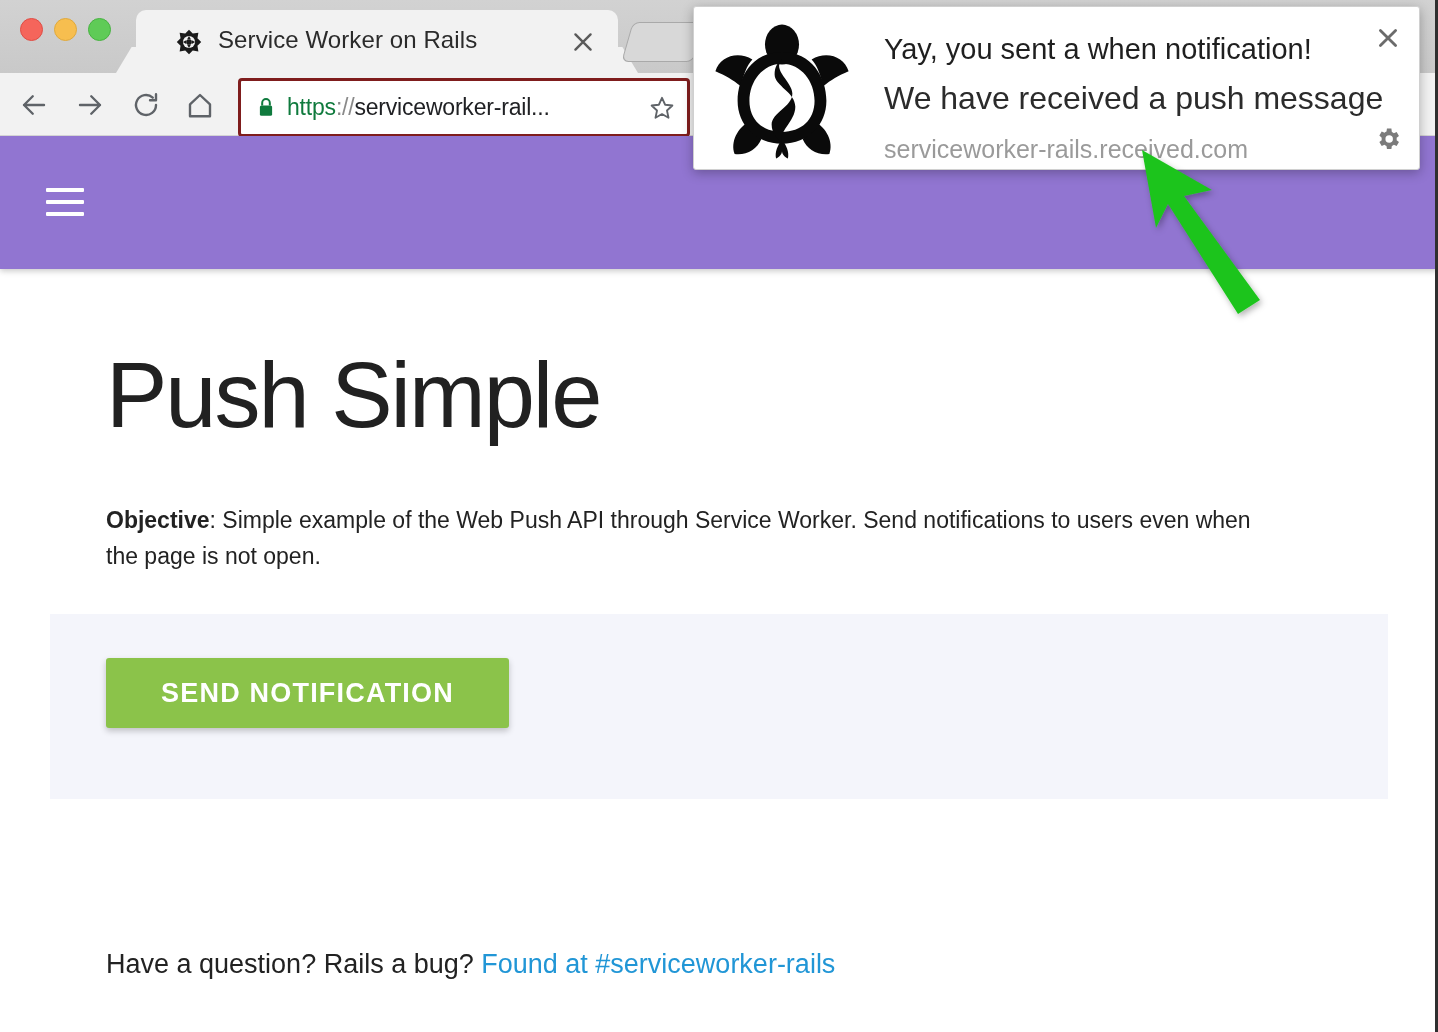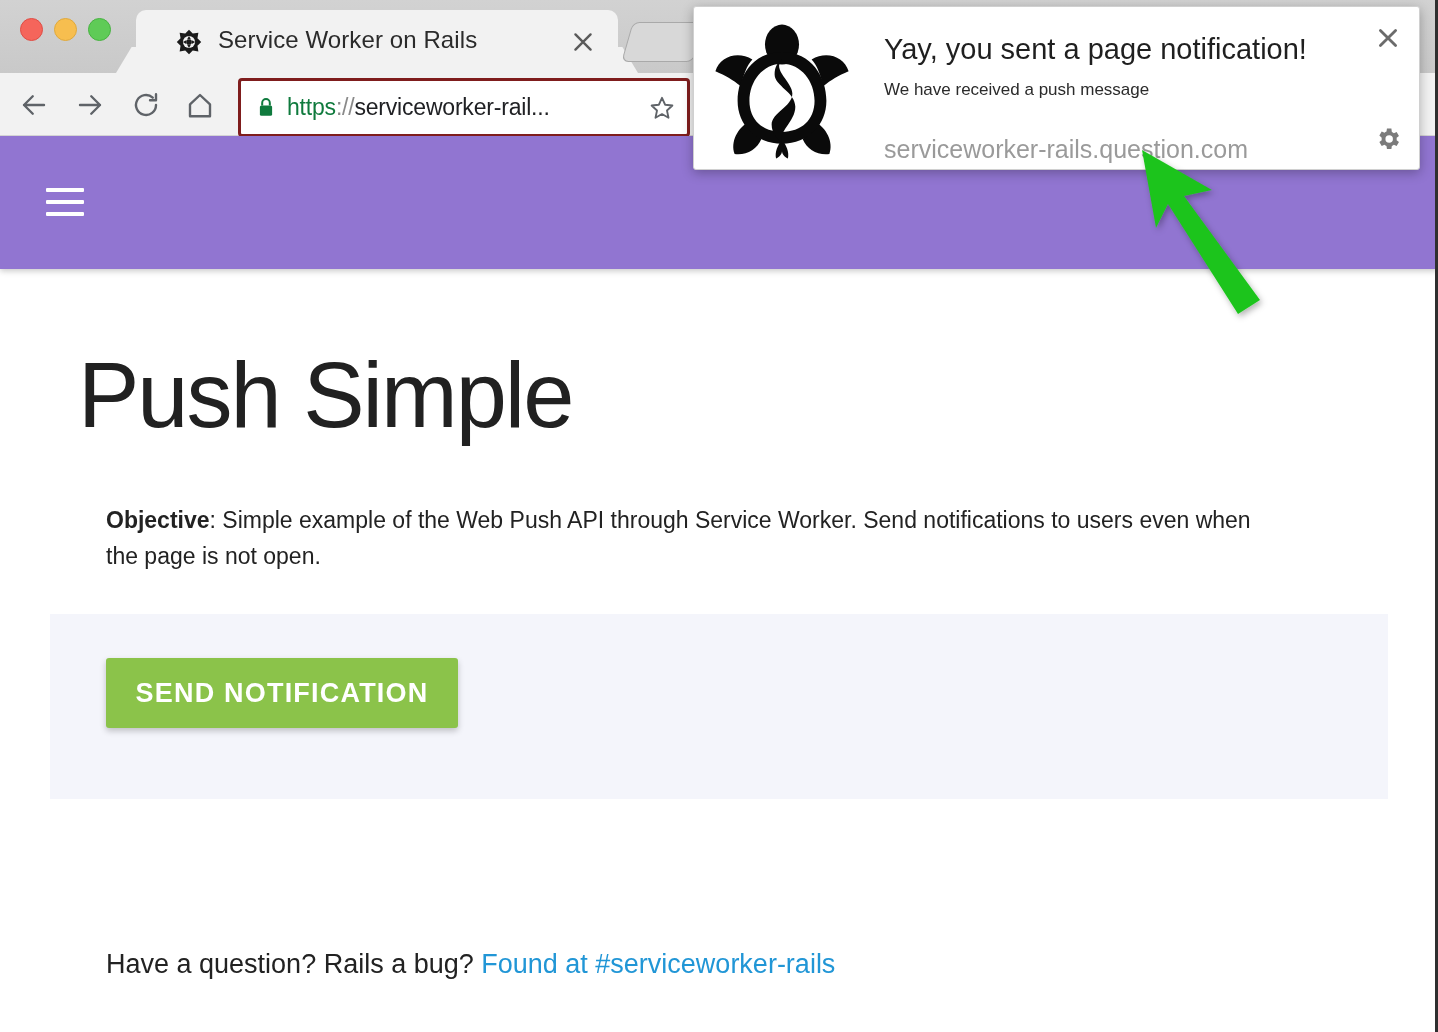--- a/index.html
+++ b/index.html
@@ -172,21 +172,21 @@
     font-weight: 400;
     letter-spacing: -0.3px;
   }
 
   .content {
     position: relative;
     padding: 0 50px;
   }
   .page-heading {
     margin-top: 80px;
-    margin-left: 28px;
+    margin-left: 56px;
     font-size: 92px;
     font-weight: 400;
     color: #212121;
     letter-spacing: -2px;
     line-height: 1;
   }
   .objective {
     margin-top: 62px;
     margin-left: 56px;
     max-width: 1165px;
@@ -200,21 +200,21 @@
     margin-top: 40px;
     margin-left: 0;
     width: 1338px;
     height: 185px;
     background: #f4f5fb;
     position: relative;
   }
   .send-btn {
     position: absolute;
     left: 56px; top: 44px;
-    width: 352px; height: 70px;
+    width: 403px; height: 70px;
     background: #8bc34a;
     color: #ffffff;
     border: none;
     border-radius: 3px;
     font-size: 27px;
     font-weight: 700;
     letter-spacing: 1.2px;
     font-family: "Liberation Sans", sans-serif;
     box-shadow: 0 3px 6px rgba(0,0,0,0.22);
     cursor: pointer;
@@ -256,21 +256,21 @@
   .toast-title {
     position: absolute;
     left: 190px; top: 26px;
     font-size: 29px;
     color: #1f1f1f;
     white-space: nowrap;
   }
   .toast-body {
     position: absolute;
     left: 190px; top: 73px;
-    font-size: 17px;
+    font-size: 32px;
     color: #2b2b2b;
     white-space: nowrap;
   }
   .toast-origin {
     position: absolute;
     left: 190px; top: 128px;
     font-size: 25px;
     color: #9a9a9a;
     white-space: nowrap;
   }
@@ -413,23 +413,23 @@
           <path d="M28 72 C20 76 15 86 18 94 C26 95 33 91 36 84 C33 80 30 76 28 72 Z"></path>
           <path d="M72 72 C80 76 85 86 82 94 C74 95 67 91 64 84 C67 80 70 76 72 72 Z"></path>
           <path d="M50 84 C47 88 45 93 46 97 C48 96 50 94 50 92 C50 94 52 96 54 97 C55 93 53 88 50 84 Z"></path>
           <path d="M50 25 C30 25 20 42 20 58 C20 74 32 87 50 87 C68 87 80 74 80 58 C80 42 70 25 50 25 Z
                    M50 33 C63 33 72 45 72 58 C72 71 63 79 50 79 C37 79 28 71 28 58 C28 45 37 33 50 33 Z"></path>
           <path d="M50 30 C43 37 57 45 57 53 C57 62 43 66 43 74 C43 80 47 84 50 86 C47 79 59 72 59 62 C59 52 45 48 45 40 C45 35 47 32 50 30 Z"></path>
         </g>
       </svg>
     </span>
 
-    <div class="toast-title">Yay, you sent a page notification!</div>
+    <div class="toast-title">Yay, you sent a when notification!</div>
     <div class="toast-body">We have received a push message</div>
-    <div class="toast-origin">serviceworker-rails.question.com</div>
+    <div class="toast-origin">serviceworker-rails.received.com</div>
 
     <span class="toast-close">
       <svg viewBox="0 0 24 24" width="26" height="26" aria-hidden="true">
         <path d="M5 5 L19 19 M19 5 L5 19" stroke="currentColor" stroke-width="2.6" fill="none" stroke-linecap="round"></path>
       </svg>
     </span>
 
     <span class="toast-gear">
       <svg viewBox="0 0 24 24" width="28" height="28" aria-hidden="true">
         <path fill="currentColor" d="M19.4 13a7.6 7.6 0 0 0 0-2l2-1.6-2-3.4-2.4 1a7.5 7.5 0 0 0-1.7-1L14.9 3h-3.8l-.4 2.6c-.6.2-1.2.6-1.7 1l-2.4-1-2 3.4L6.6 11a7.6 7.6 0 0 0 0 2l-2 1.6 2 3.4 2.4-1c.5.4 1.1.8 1.7 1l.4 2.6h3.8l.4-2.6c.6-.2 1.2-.6 1.7-1l2.4 1 2-3.4-2-1.6zM13 15.2A3.2 3.2 0 1 1 13 8.8a3.2 3.2 0 0 1 0 6.4z"></path>

